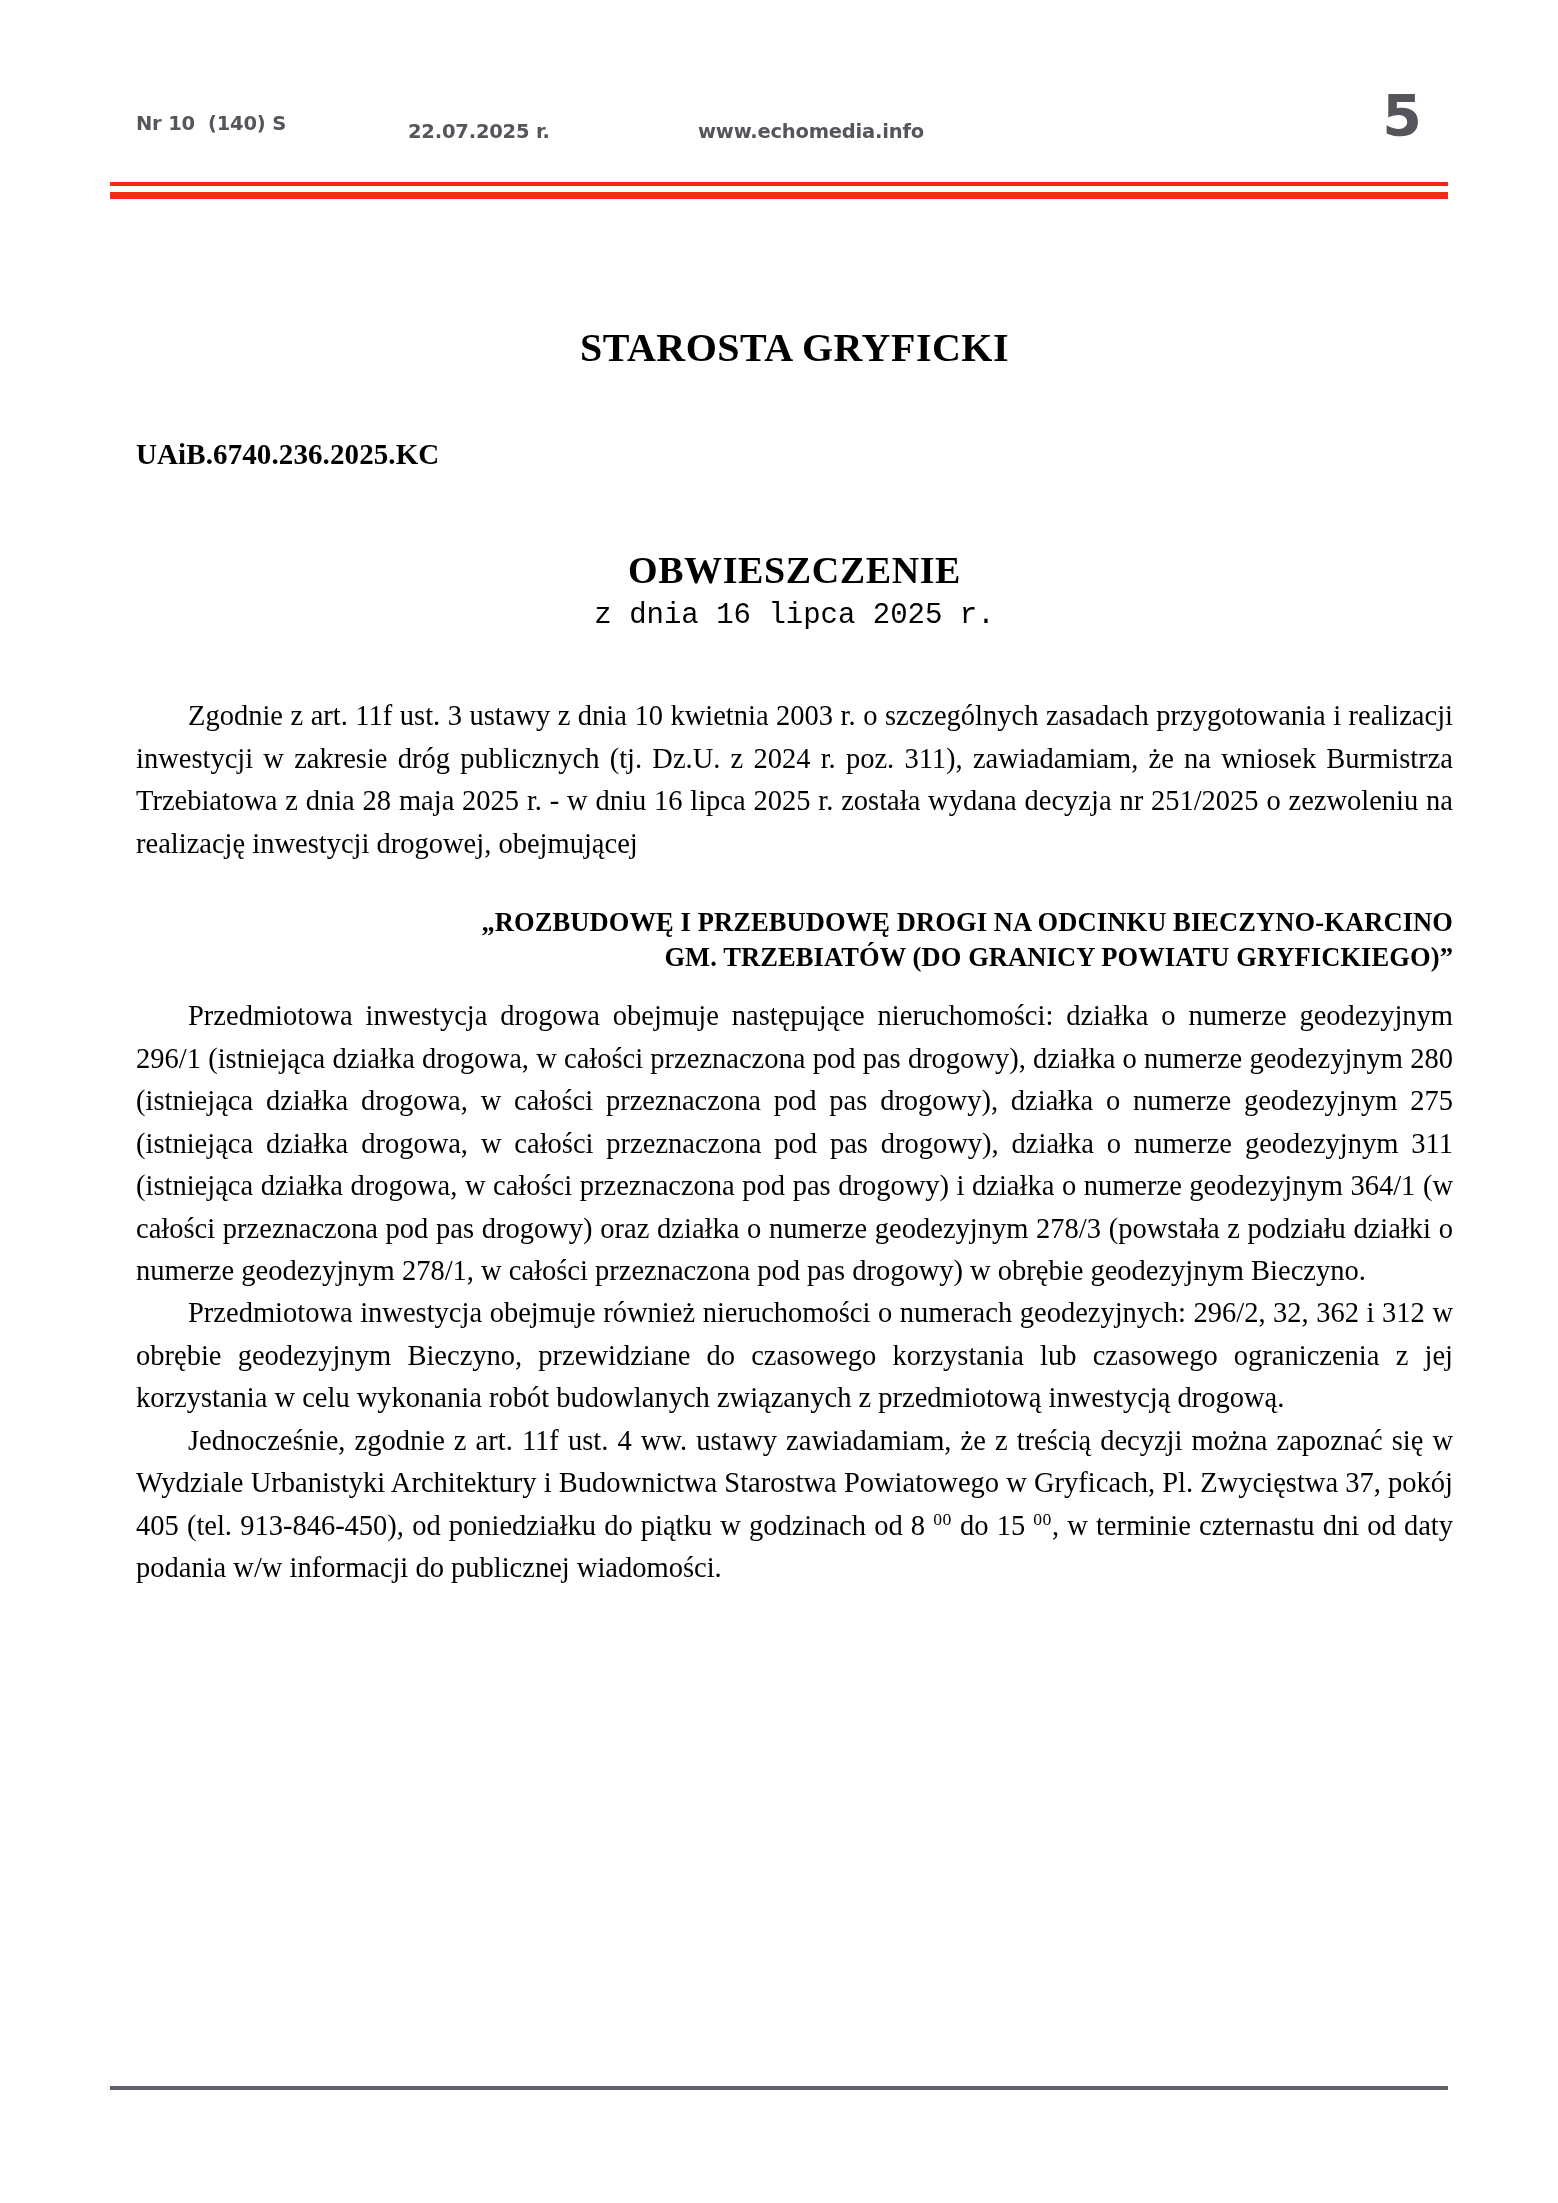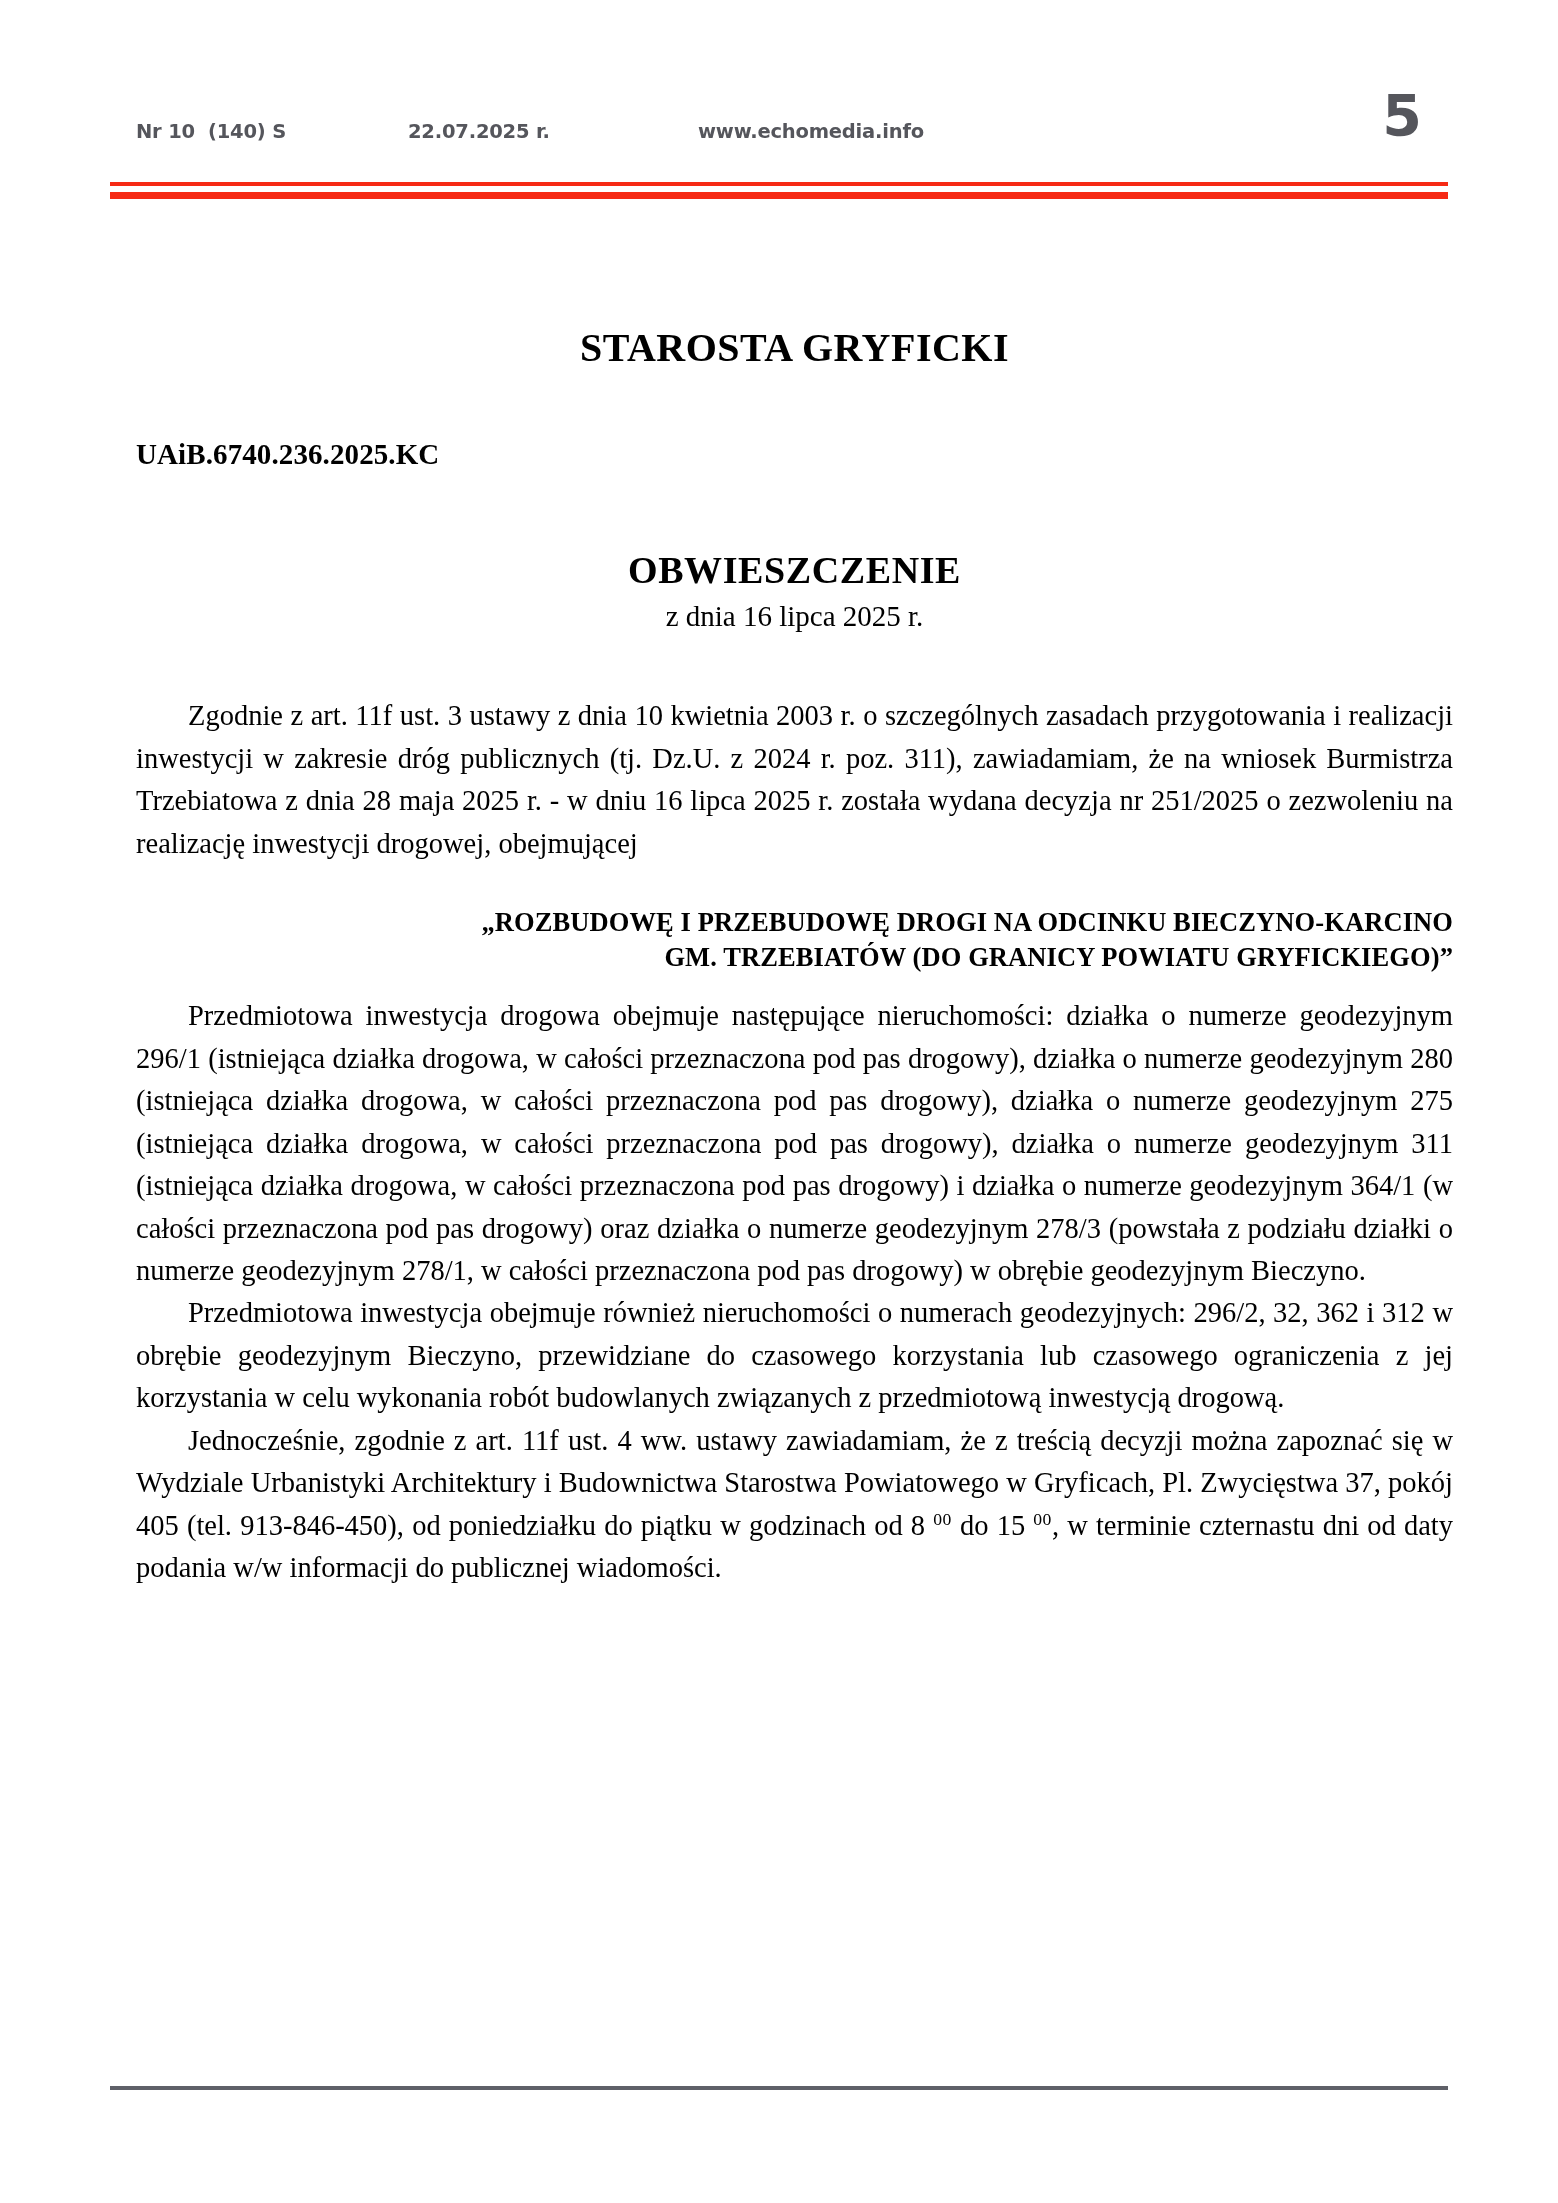--- a/index.html
+++ b/index.html
@@ -40,21 +40,21 @@
   .mh-issue,
   .mh-date,
   .mh-site {
     font-family: "DejaVu Sans", "Liberation Sans", sans-serif;
     font-weight: bold;
     font-size: 19.5px;
     letter-spacing: -0.2px;
     color: #55565c;
     white-space: pre;
   }
-  .mh-issue { position: absolute; left: 0; top: 8px; }
+  .mh-issue { position: absolute; left: 0; top: 0; }
   .mh-date  { position: absolute; left: 272px; top: 8px; }
   .mh-site  { position: absolute; left: 562px; top: 8px; }
   .mh-pageno {
     position: absolute;
     right: 0;
     top: -24px;
     font-family: "DejaVu Sans", "Liberation Sans", sans-serif;
     font-weight: bold;
     font-size: 57px;
     line-height: 1;
@@ -117,20 +117,21 @@
     letter-spacing: 0.6px;
     line-height: 1.15;
   }
   .notice-date {
     margin: 0;
     padding-top: 6px;
     font-size: 29px;
     font-weight: normal;
     text-align: center;
     line-height: 1.2;
+    font-family: Liberation Mono, monospace;
   }
 
   p.para {
     margin: 0;
     font-size: 28.5px;
     line-height: 1.49;
     text-align: justify;
     text-justify: inter-word;
     text-indent: 52px;
     hyphens: none;

